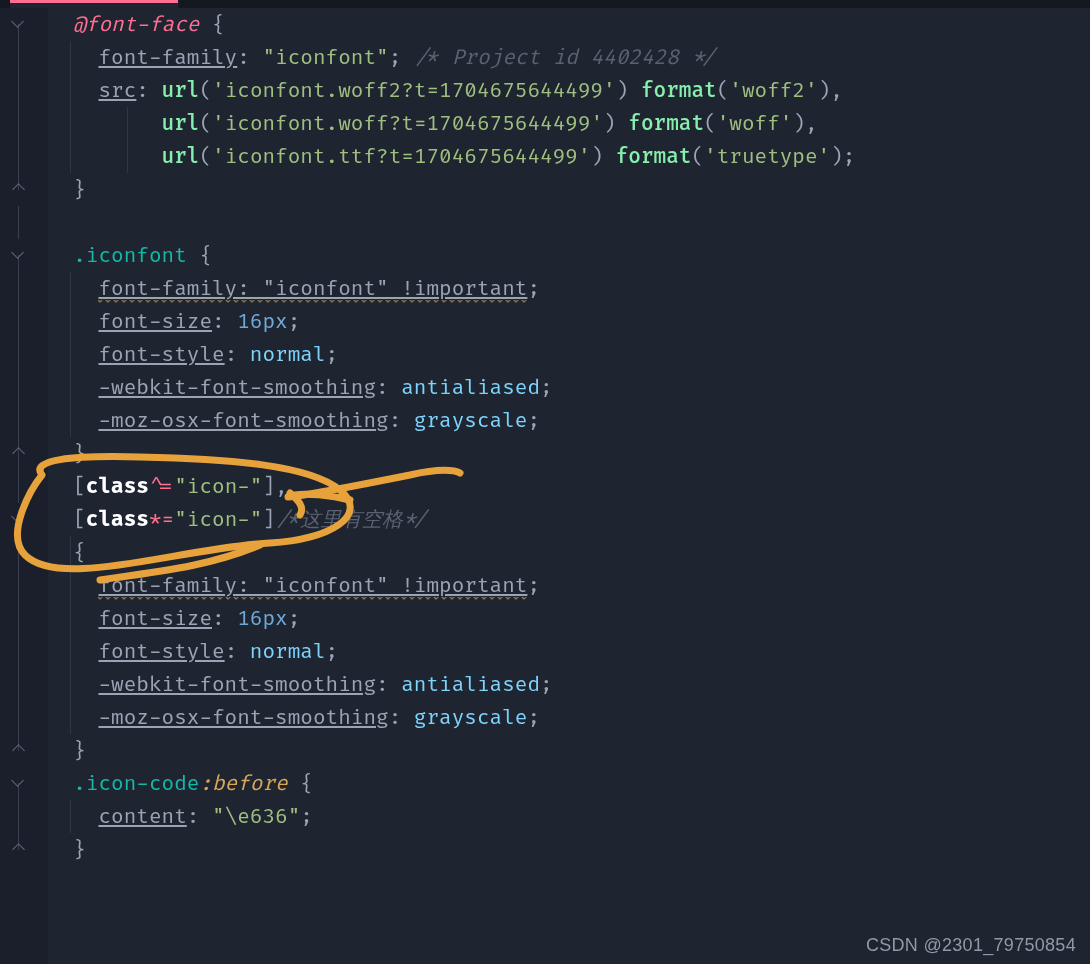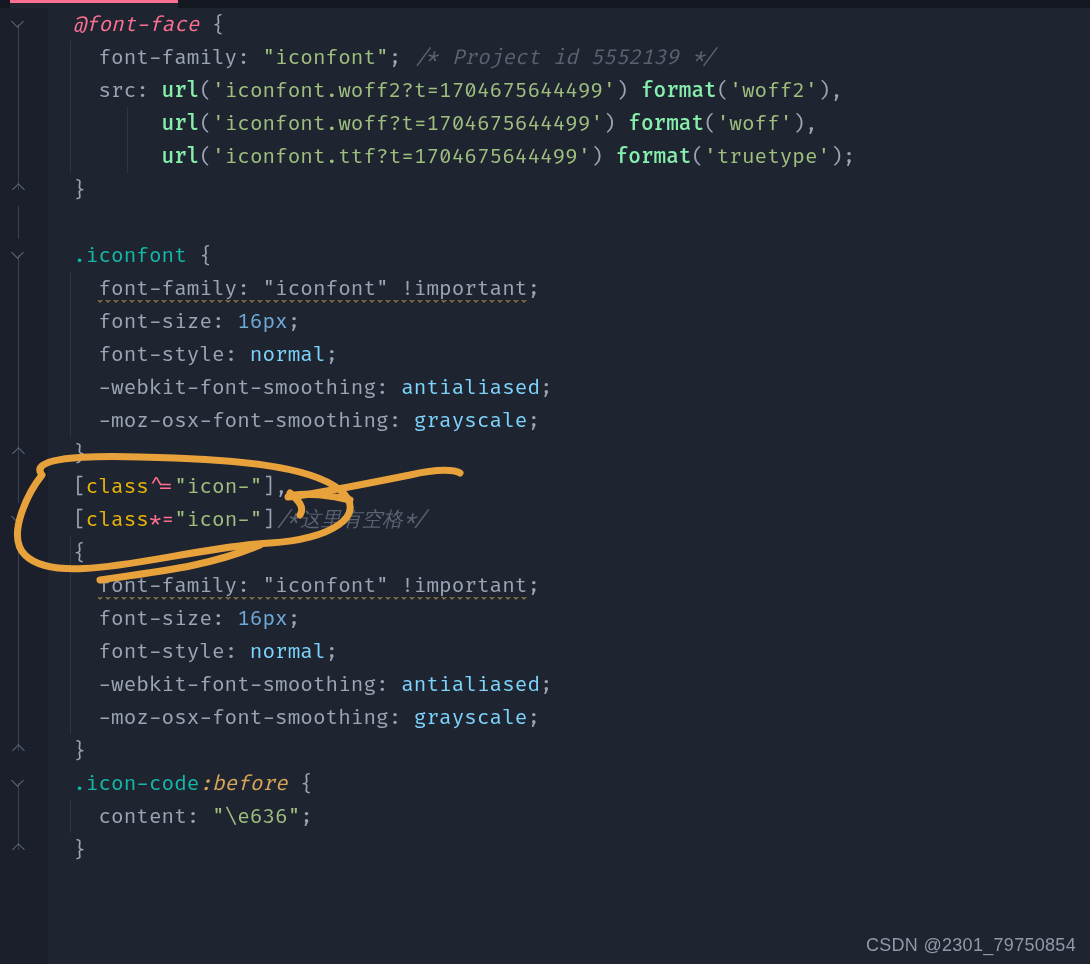--- a/index.html
+++ b/index.html
@@ -8,46 +8,46 @@
   .tab-active{position:absolute;top:0;left:10px;width:168px;height:8px;background:#1e2430;border-top:3px solid #ff6f91;}
   .gutter{position:absolute;left:0;top:8px;width:48px;height:956px;background:#1a1f2b;}
   .code-area{position:absolute;left:48px;top:8px;right:0;bottom:0;box-sizing:border-box;}
   .ln{position:relative;height:33px;line-height:33px;white-space:pre;}
   .hl{position:absolute;left:-48px;right:0;top:0;bottom:0;background:rgba(255,255,255,0.04);z-index:-1;}
   .fold{position:absolute;left:-38px;top:8px;width:16px;height:16px;}
   .fold:before{content:"";position:absolute;left:3px;top:1px;width:8px;height:8px;border-right:1.5px solid #5f6b80;border-bottom:1.5px solid #5f6b80;transform:rotate(45deg);}
   .vline{position:absolute;left:-30px;top:0;bottom:0;width:1px;background:#3a4252;}
   .indent-g{position:absolute;top:0;bottom:0;width:1px;background:#2f3644;}
   .kw{color:#ff6f91;font-style:italic;}
-  .prop{color:#9aa4b5;}
+  .prop{color:#9aa4b5;text-decoration:underline;}
   .fn{color:#86efac;font-weight:500;}
   .str{color:#9fbf7f;}
   .num{color:#6fa9d8;}
   .val{color:#7dd3fc;}
   .punc{color:#9aa4b5;}
   .op{color:#ff6f91;}
   .cmt{color:#5a6272;font-style:italic;}
   .sel{color:#14b8a6;}
-  .attr{color:#eab308;}
+  .attr{color:#ffffff;font-weight:bold;}
   .pseudo{color:#d8a657;font-style:italic;}
   .warn{background-image:linear-gradient(45deg,transparent 65%,#c9a84f 80%,transparent 90%),linear-gradient(135deg,transparent 5%,#c9a84f 15%,transparent 25%);background-size:8px 3px;background-repeat:repeat-x;background-position:bottom;padding-bottom:2px;}
   .watermark{position:absolute;right:14px;bottom:8px;color:#9199a8;font-family:sans-serif;font-size:18px;letter-spacing:0.3px;margin-top:20px;}
   .annotation{position:absolute;pointer-events:none;z-index:5;}
 </style>
 </head>
 <body>
 
 <div class="tabstrip"></div>
 <div class="tab-active"></div>
 <div class="gutter"></div>
 
 <div class="code-area">
 
 <div class="ln"><span class="vline" style="top:16px"></span><span class="fold"></span>  <span class="kw">@</span><span class="kw">font-face</span><span class="punc"> {</span></div>
-<div class="ln"><span class="vline"></span><span class="indent-g" style="left:22px"></span>    <span class="prop">font-family</span><span class="punc">: </span><span class="str">"iconfont"</span><span class="punc">; </span><span class="cmt">/* Project id 5552139 */</span></div>
+<div class="ln"><span class="vline"></span><span class="indent-g" style="left:22px"></span>    <span class="prop">font-family</span><span class="punc">: </span><span class="str">"iconfont"</span><span class="punc">; </span><span class="cmt">/* Project id 4402428 */</span></div>
 <div class="ln"><span class="vline"></span><span class="indent-g" style="left:22px"></span>    <span class="prop">src</span><span class="punc">: </span><span class="fn">url</span><span class="punc">(</span><span class="str">'iconfont.woff2?t=1704675644499'</span><span class="punc">) </span><span class="fn">format</span><span class="punc">(</span><span class="str">'woff2'</span><span class="punc">),</span></div>
 <div class="ln"><span class="vline"></span><span class="indent-g" style="left:22px"></span><span class="indent-g" style="left:79px"></span>         <span class="fn">url</span><span class="punc">(</span><span class="str">'iconfont.woff?t=1704675644499'</span><span class="punc">) </span><span class="fn">format</span><span class="punc">(</span><span class="str">'woff'</span><span class="punc">),</span></div>
 <div class="ln"><span class="vline"></span><span class="indent-g" style="left:22px"></span><span class="indent-g" style="left:79px"></span>         <span class="fn">url</span><span class="punc">(</span><span class="str">'iconfont.ttf?t=1704675644499'</span><span class="punc">) </span><span class="fn">format</span><span class="punc">(</span><span class="str">'truetype'</span><span class="punc">);</span></div>
 <div class="ln"><span class="hl"></span><span class="vline" style="bottom:16px"></span><span class="fold" style="transform:rotate(180deg);top:6px"></span>  <span class="punc">}</span></div>
 <div class="ln"><span class="vline"></span></div>
 <div class="ln"><span class="vline" style="top:16px"></span><span class="fold"></span>  <span class="sel">.iconfont</span><span class="punc"> {</span></div>
 <div class="ln"><span class="vline"></span><span class="indent-g" style="left:22px"></span>    <span class="prop warn">font-family: "iconfont" !important</span><span class="punc">;</span></div>
 <div class="ln"><span class="vline"></span><span class="indent-g" style="left:22px"></span>    <span class="prop">font-size</span><span class="punc">: </span><span class="num">16px</span><span class="punc">;</span></div>
 <div class="ln"><span class="vline"></span><span class="indent-g" style="left:22px"></span>    <span class="prop">font-style</span><span class="punc">: </span><span class="val">normal</span><span class="punc">;</span></div>
 <div class="ln"><span class="vline"></span><span class="indent-g" style="left:22px"></span>    <span class="prop">-webkit-font-smoothing</span><span class="punc">: </span><span class="val">antialiased</span><span class="punc">;</span></div>

